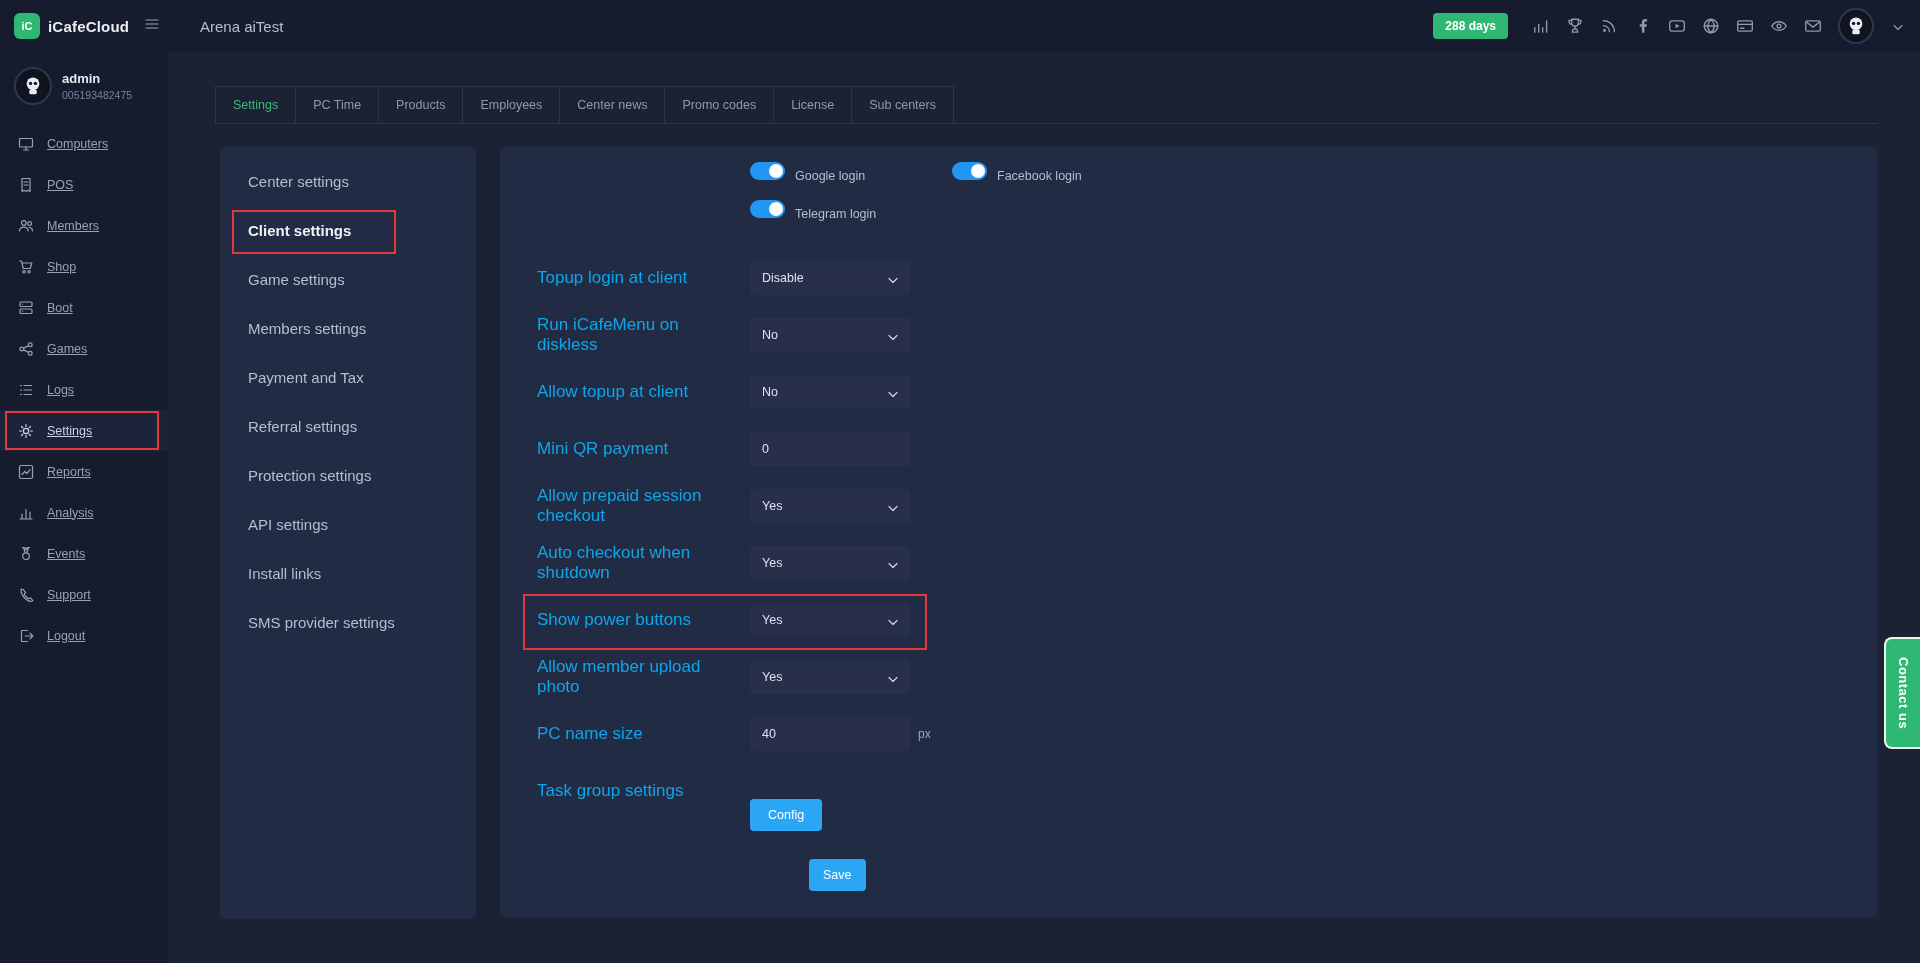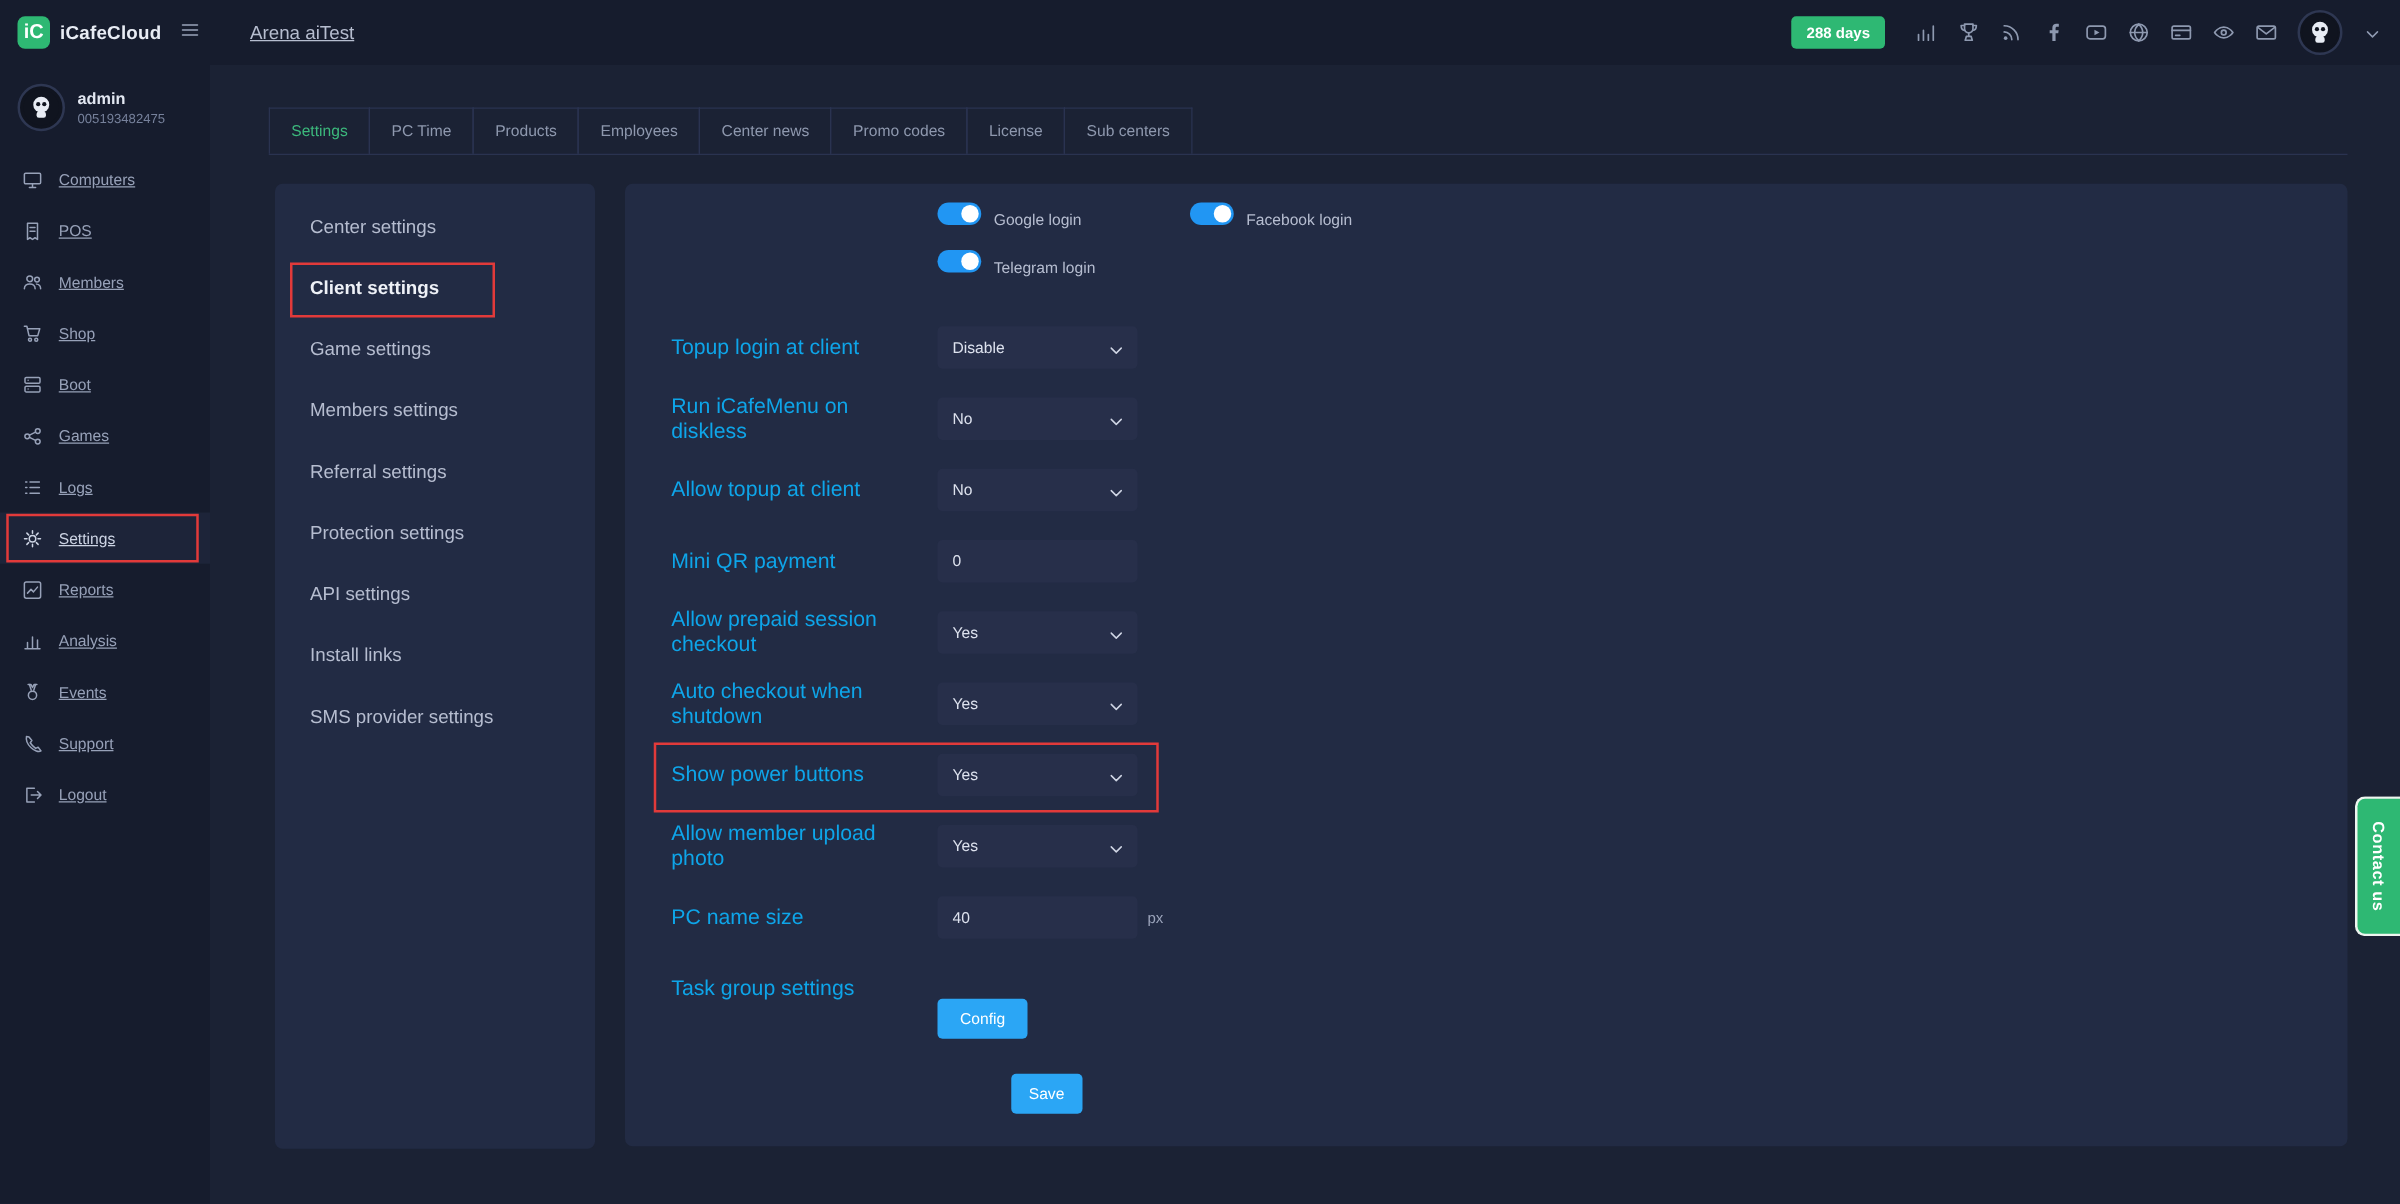--- a/index.html
+++ b/index.html
@@ -10,24 +10,24 @@
   *{box-sizing:border-box; margin:0; padding:0;}
   html,body{width:1920px;height:963px;}
   body{font-family:"Liberation Sans", sans-serif; background:var(--bg); overflow:hidden;}
   .app{position:relative; width:1920px; height:963px; overflow:hidden;}
 
   
   .topbar{position:absolute; top:0; left:0; right:0; height:52px; background:var(--dark);
           display:flex; align-items:center; z-index:6;}
   .brand{width:140px; display:flex; align-items:center; gap:8px; padding:0 0 0 14px;}
   .logo-mark{width:26px; height:26px; border-radius:6px; background:var(--green); color:#fff;
-             font-weight:bold; font-size:16px; display:flex; align-items:center; justify-content:center;}
+             font-weight:bold; font-size:11px; display:flex; align-items:center; justify-content:center;}
   .logo-text{color:#e8ecf4; font-weight:bold; font-size:15px; letter-spacing:.2px;}
   .hamburger{color:#9aa4ba; width:20px; height:20px; cursor:pointer; display:inline-flex; margin-left:4px;}
-  .topbar-title{margin-left:36px; color:#b6bdcf; font-size:15px;text-decoration:underline;}
+  .topbar-title{margin-left:36px; color:#b6bdcf; font-size:15px;}
   .topbar-right{margin-left:auto; display:flex; align-items:center; gap:16px; padding-right:16px;}
   .days-badge{background:var(--green); color:#fff; font-size:12px; font-weight:bold;
               padding:6px 12px; border-radius:4px; cursor:pointer;}
   .top-icons{display:flex; gap:16px; align-items:center; color:#8e99b0; margin-left:8px;}
   .top-icon{display:inline-flex; cursor:pointer;}
   .top-icon .icn{width:18px; height:18px;}
   .avatar{width:36px; height:36px; border-radius:50%; background:#10141f; border:2px solid #2e3752;
           display:flex; align-items:center; justify-content:center; overflow:hidden; flex:0 0 auto;}
   .avatar svg{width:30px; height:30px;}
   .caret{color:#8e99b0; width:14px; height:14px; display:inline-flex; cursor:pointer;}
@@ -315,20 +315,23 @@
           <div class="nav-item active annotated">
             <span>Client settings</span>
           </div>
           <div class="nav-item">
             <span>Game settings</span>
           </div>
           <div class="nav-item">
             <span>Members settings</span>
           </div>
           <div class="nav-item">
+            <span>Payment and Tax</span>
+          </div>
+          <div class="nav-item">
             <span>Referral settings</span>
           </div>
           <div class="nav-item">
             <span>Protection settings</span>
           </div>
           <div class="nav-item">
             <span>API settings</span>
           </div>
           <div class="nav-item">
             <span>Install links</span>

